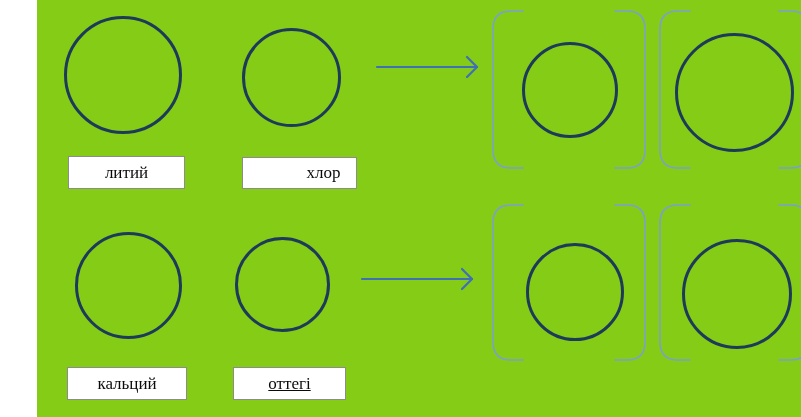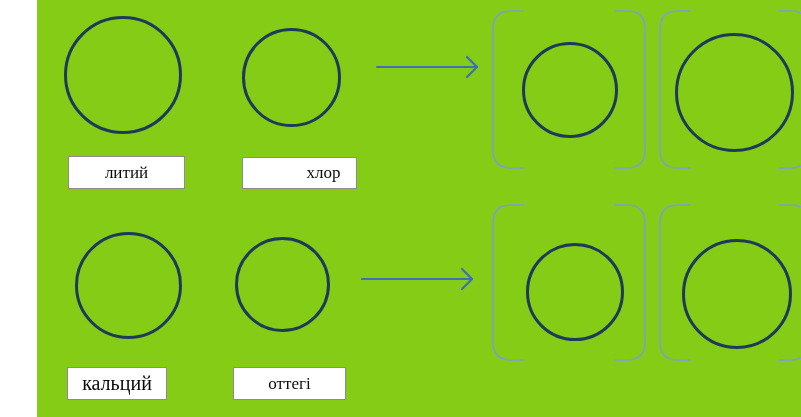--- a/index.html
+++ b/index.html
@@ -64,25 +64,25 @@
       <path d="M 34 4 L 22 4 Q 4 4 4 22 L 4 143 Q 4 161 22 161 L 34 161" fill="none" stroke="#7b9fd4" stroke-width="1.5" stroke-linecap="round"></path>
       <path d="M 126 4 L 138 4 Q 156 4 156 22 L 156 143 Q 156 161 138 161 L 126 161" fill="none" stroke="#7b9fd4" stroke-width="1.5" stroke-linecap="round"></path>
     </svg>
     <div class="atom-circle" style="left: 485px; top: 42px; width: 96px; height: 96px; border: 3.6px solid rgb(30, 58, 90);"></div>
     <svg class="bracket-svg" width="157" height="165" viewBox="0 0 157 165" style="left: 619px; top: 7px;">
       <path d="M 34 4 L 22 4 Q 4 4 4 22 L 4 143 Q 4 161 22 161 L 34 161" fill="none" stroke="#7b9fd4" stroke-width="1.5" stroke-linecap="round"></path>
       <path d="M 123 4 L 135 4 Q 153 4 153 22 L 153 143 Q 153 161 135 161 L 123 161" fill="none" stroke="#7b9fd4" stroke-width="1.5" stroke-linecap="round"></path>
     </svg>
     <div class="atom-circle" style="left: 638px; top: 33px; width: 119px; height: 119px; border: 3.6px solid rgb(30, 58, 90);"></div>
     <div class="atom-circle" style="left: 38px; top: 232px; width: 107px; height: 107px; border: 3.3px solid rgb(30, 58, 90);"></div>
-    <div class="label-box" style="left: 30px; top: 367px; width: 100px; height: 33px; font-size: 20px; border-color: rgb(140, 140, 140); color: rgb(10, 10, 10);">
+    <div class="label-box" style="left: 30px; top: 367px; width: 120px; height: 33px; font-size: 17px; border-color: rgb(140, 140, 140); color: rgb(10, 10, 10);">
       <span>кальций</span>
     </div>
     <div class="atom-circle" style="left: 198px; top: 237px; width: 95px; height: 95px; border: 3.3px solid rgb(30, 58, 90);"></div>
-    <div class="label-box" style="left: 196px; top: 367px; width: 113px; height: 33px; font-size: 17px; border-color: rgb(140, 140, 140); color: rgb(10, 10, 10);">
+    <div class="label-box" style="left: 196px; top: 367px; width: 113px; height: 33px; font-size: 17px; border-color: rgb(140, 140, 140); color: rgb(10, 10, 10); text-decoration: underline;">
       <span>оттегі</span>
     </div>
     <svg class="arrow-svg" width="138" height="34" viewBox="0 0 138 34" style="left: 311px; top: 262px;">
       <line x1="14" y1="17" x2="124" y2="17" stroke="#3f6fb5" stroke-width="2.2" stroke-linecap="round"></line>
       <polyline points="114,7 124,17 114,27" fill="none" stroke="#3f6fb5" stroke-width="2.2" stroke-linecap="round" stroke-linejoin="round"></polyline>
     </svg>
     <svg class="bracket-svg" width="160" height="163" viewBox="0 0 160 163" style="left: 452px; top: 201px;">
       <path d="M 34 4 L 22 4 Q 4 4 4 22 L 4 141 Q 4 159 22 159 L 34 159" fill="none" stroke="#7b9fd4" stroke-width="1.5" stroke-linecap="round"></path>
       <path d="M 126 4 L 138 4 Q 156 4 156 22 L 156 141 Q 156 159 138 159 L 126 159" fill="none" stroke="#7b9fd4" stroke-width="1.5" stroke-linecap="round"></path>
     </svg>

